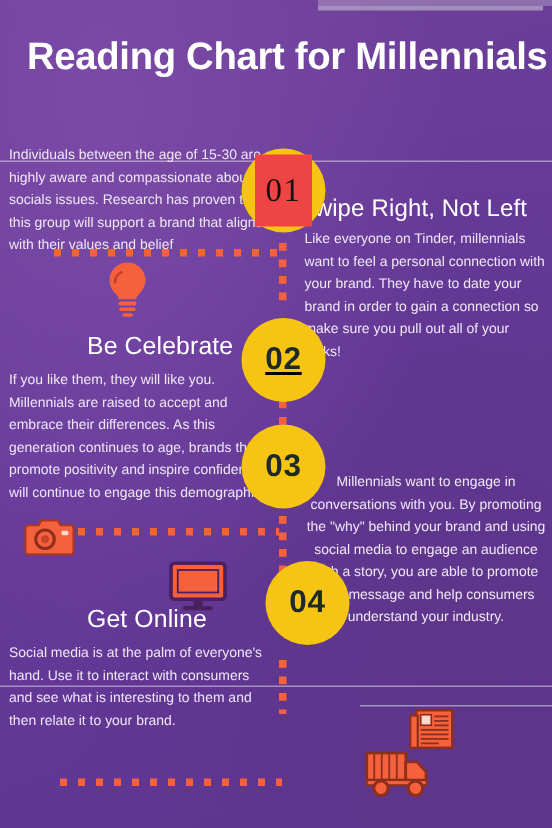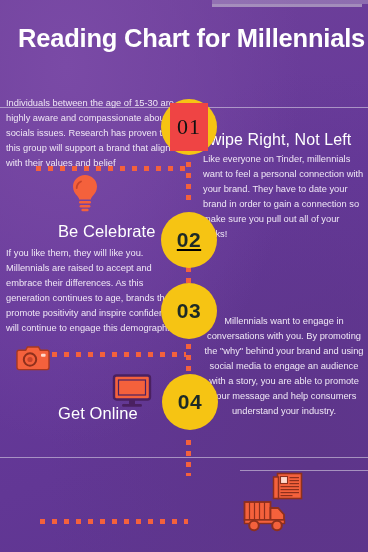--- a/index.html
+++ b/index.html
@@ -141,21 +141,21 @@
   .circle.boxed .num {
     font-family: "Liberation Serif", serif;
     font-weight: normal;
     font-size: 22px;
     color: #111111;
     letter-spacing: 1px;
   }
   .c1 { top: 99px;  left: 161px; }
   .c2 { top: 212px; left: 161px; text-decoration: underline; }
   .c3 { top: 283px; left: 161px; }
-  .c4 { top: 374px; left: 162px; }
+  .c4 { top: 374px; left: 177px; }
   .c5 { top: 470px; left: 156px; width: 62px; height: 62px; }
 
   
   .icon {
     position: absolute;
     line-height: 0;
   }
   .icon.bulb    { top: 174px; left: 70px; }
   .icon.camera  { top: 345px; left: 16px; }
   .icon.monitor { top: 374px; left: 112px; }
@@ -188,20 +188,21 @@
 
   <div class="heading h2">Swipe Right, Not Left</div>
   <div class="body-text b2">Like everyone on Tinder, millennials want to feel a personal connection with your brand. They have to date your brand in order to gain a connection so make sure you pull out all of your tricks!</div>
 
   <div class="heading h3">Be Celebrate</div>
   <div class="body-text b3">If you like them, they will like you. Millennials are raised to accept and embrace their differences. As this generation continues to age, brands that promote positivity and inspire confidence will continue to engage this demographic.</div>
 
   <div class="body-text b4">Millennials want to engage in conversations with you. By promoting the "why" behind your brand and using social media to engage an audience with a story, you are able to promote your message and help consumers understand your industry.</div>
 
   <div class="heading h5">Get Online</div>
+  <div class="body-text b5">Social media is at the palm of everyone's hand. Use it to interact with consumers and see what is interesting to them and then relate it to your brand.</div>
 
   <div class="icon bulb">
     <svg width="30" height="38" viewBox="0 0 30 38">
       <path d="M15 1C8.4 1 3 6.2 3 12.6c0 4.3 2.2 7 4.1 9.2 1.2 1.4 2 2.4 2 3.7h11.8c0-1.3.8-2.3 2-3.7 1.9-2.2 4.1-4.9 4.1-9.2C27 6.2 21.6 1 15 1z" fill="#f4613c"></path>
       <rect x="9" y="27" width="12" height="2.6" rx="1.3" fill="#f4613c"></rect>
       <rect x="9.6" y="31" width="10.8" height="2.4" rx="1.2" fill="#f4613c"></rect>
       <rect x="11.4" y="34.8" width="7.2" height="2.4" rx="1.2" fill="#f4613c"></rect>
       <path d="M11 7.5c-2.6 1.3-4.3 3.6-4.3 6.6" stroke="#c8432a" stroke-width="1.8" fill="none" stroke-linecap="round"></path>
     </svg>
   </div>

